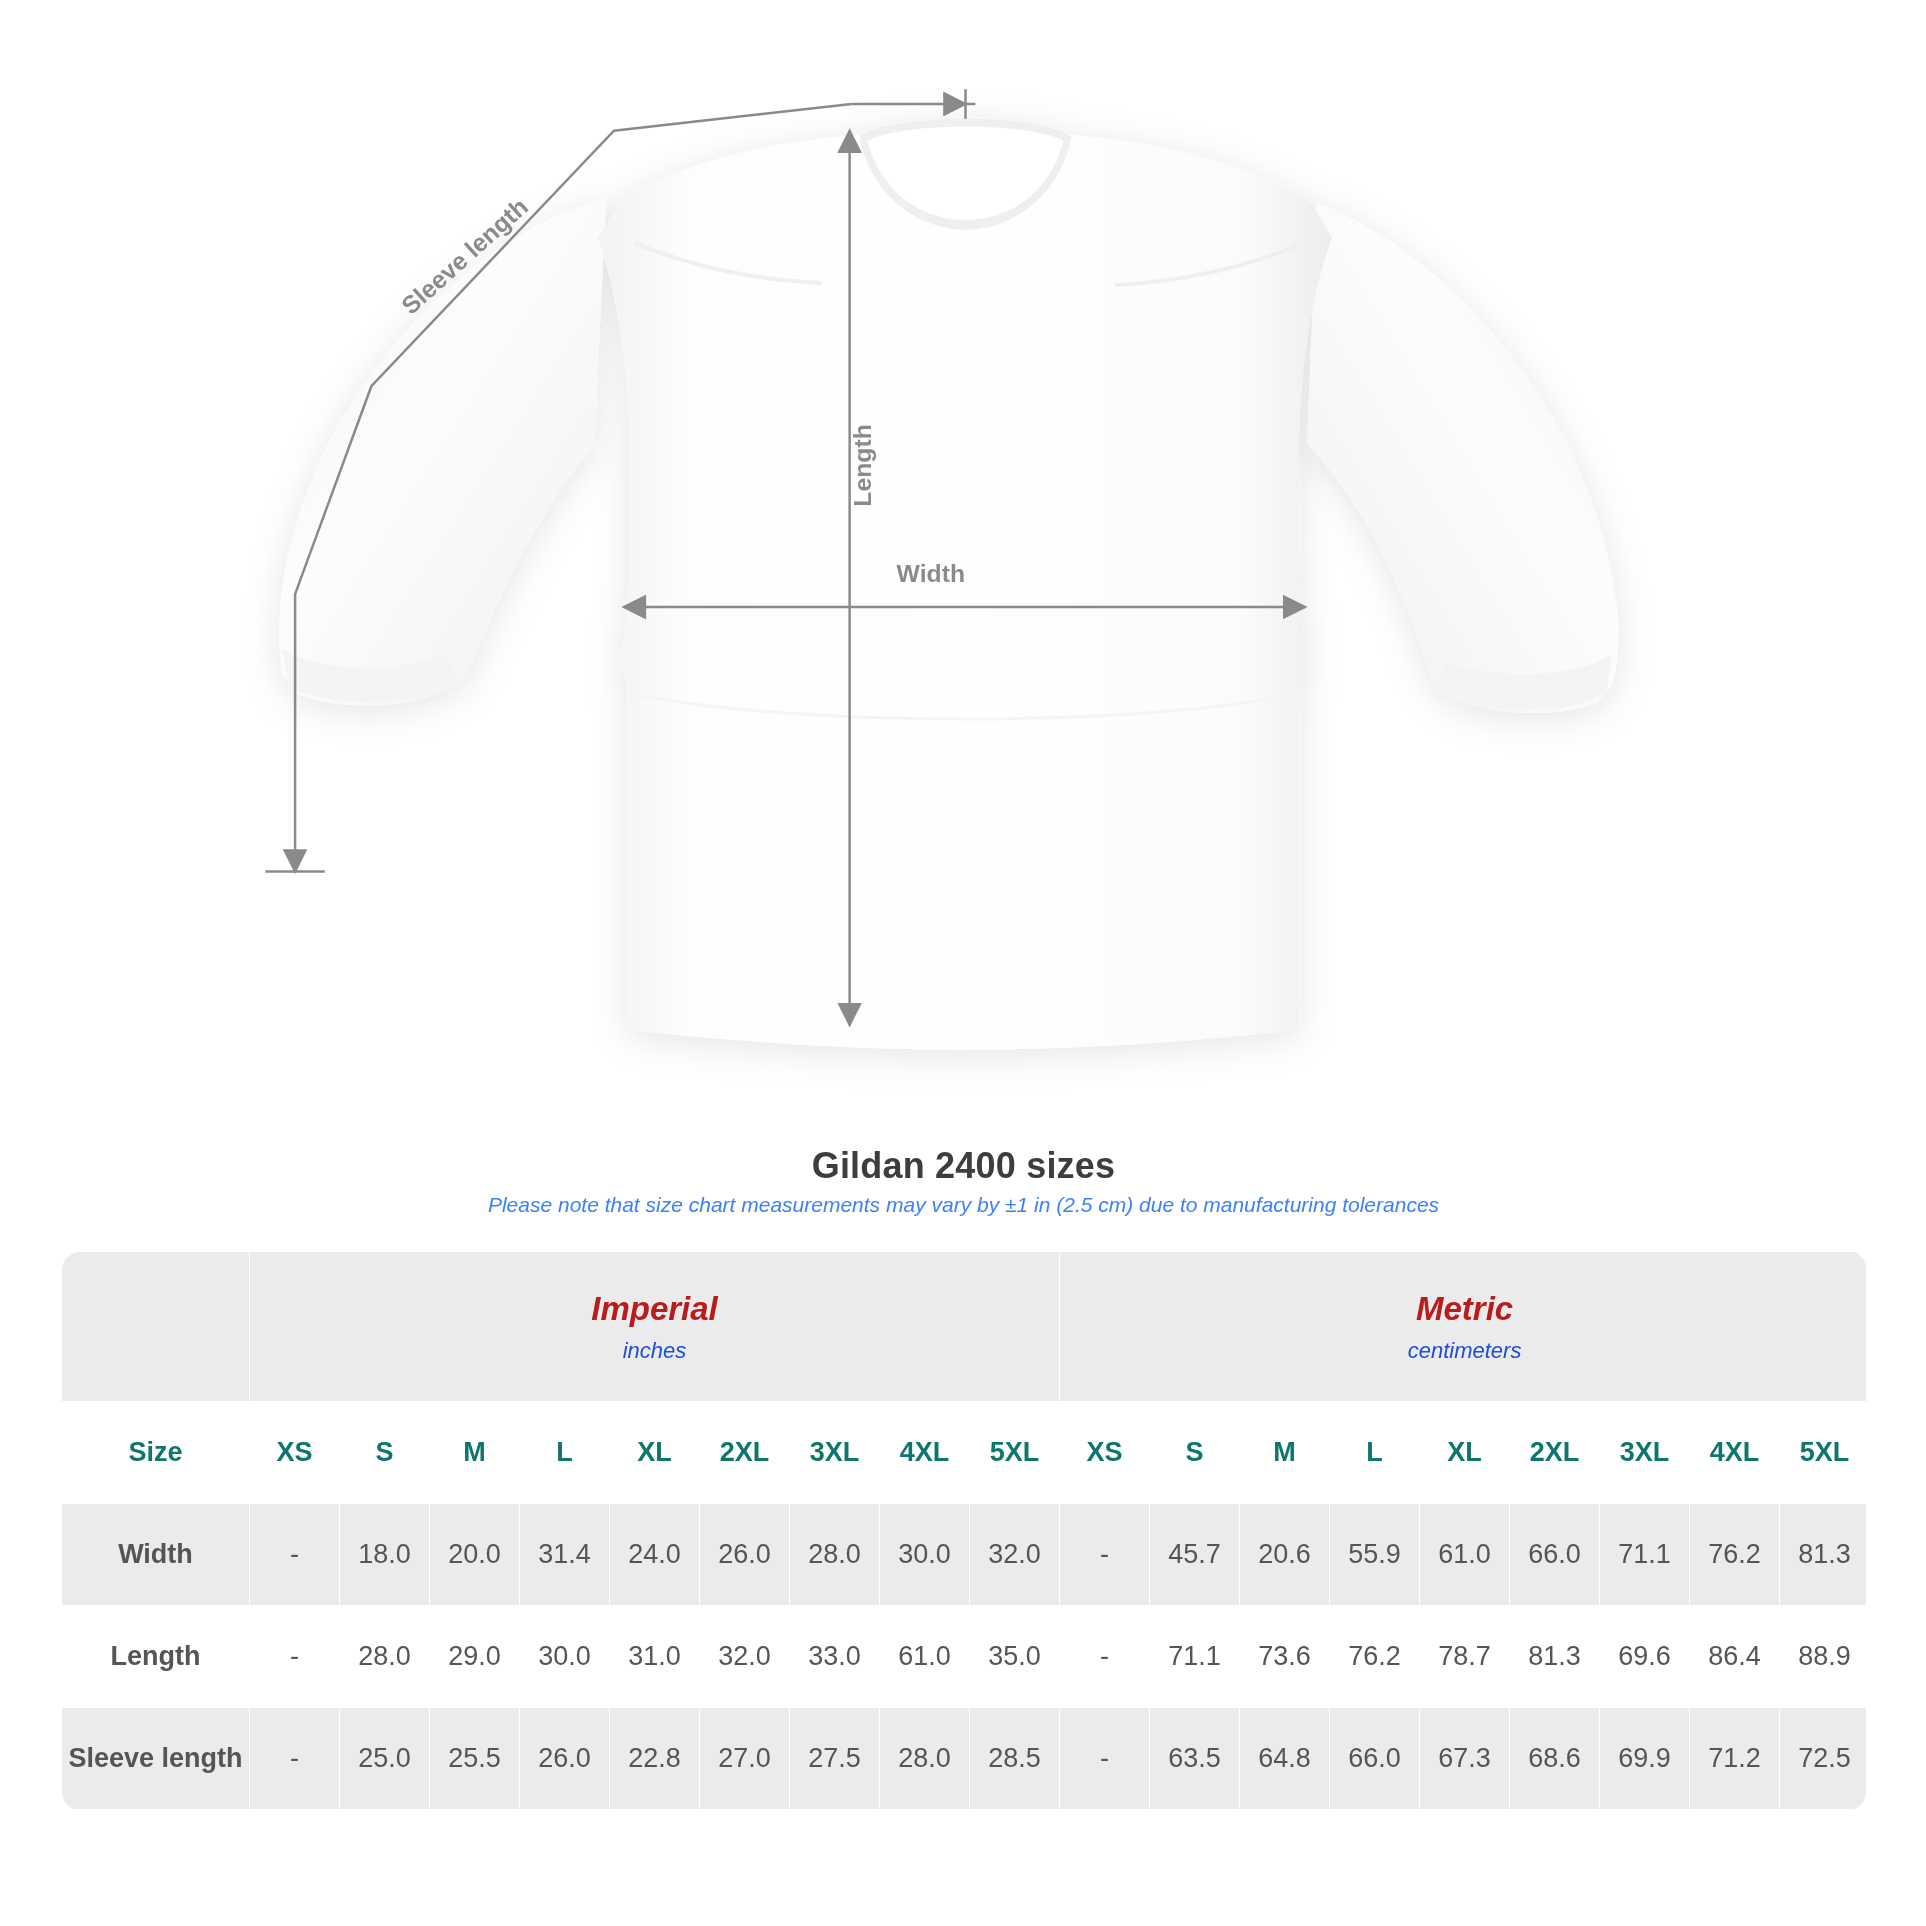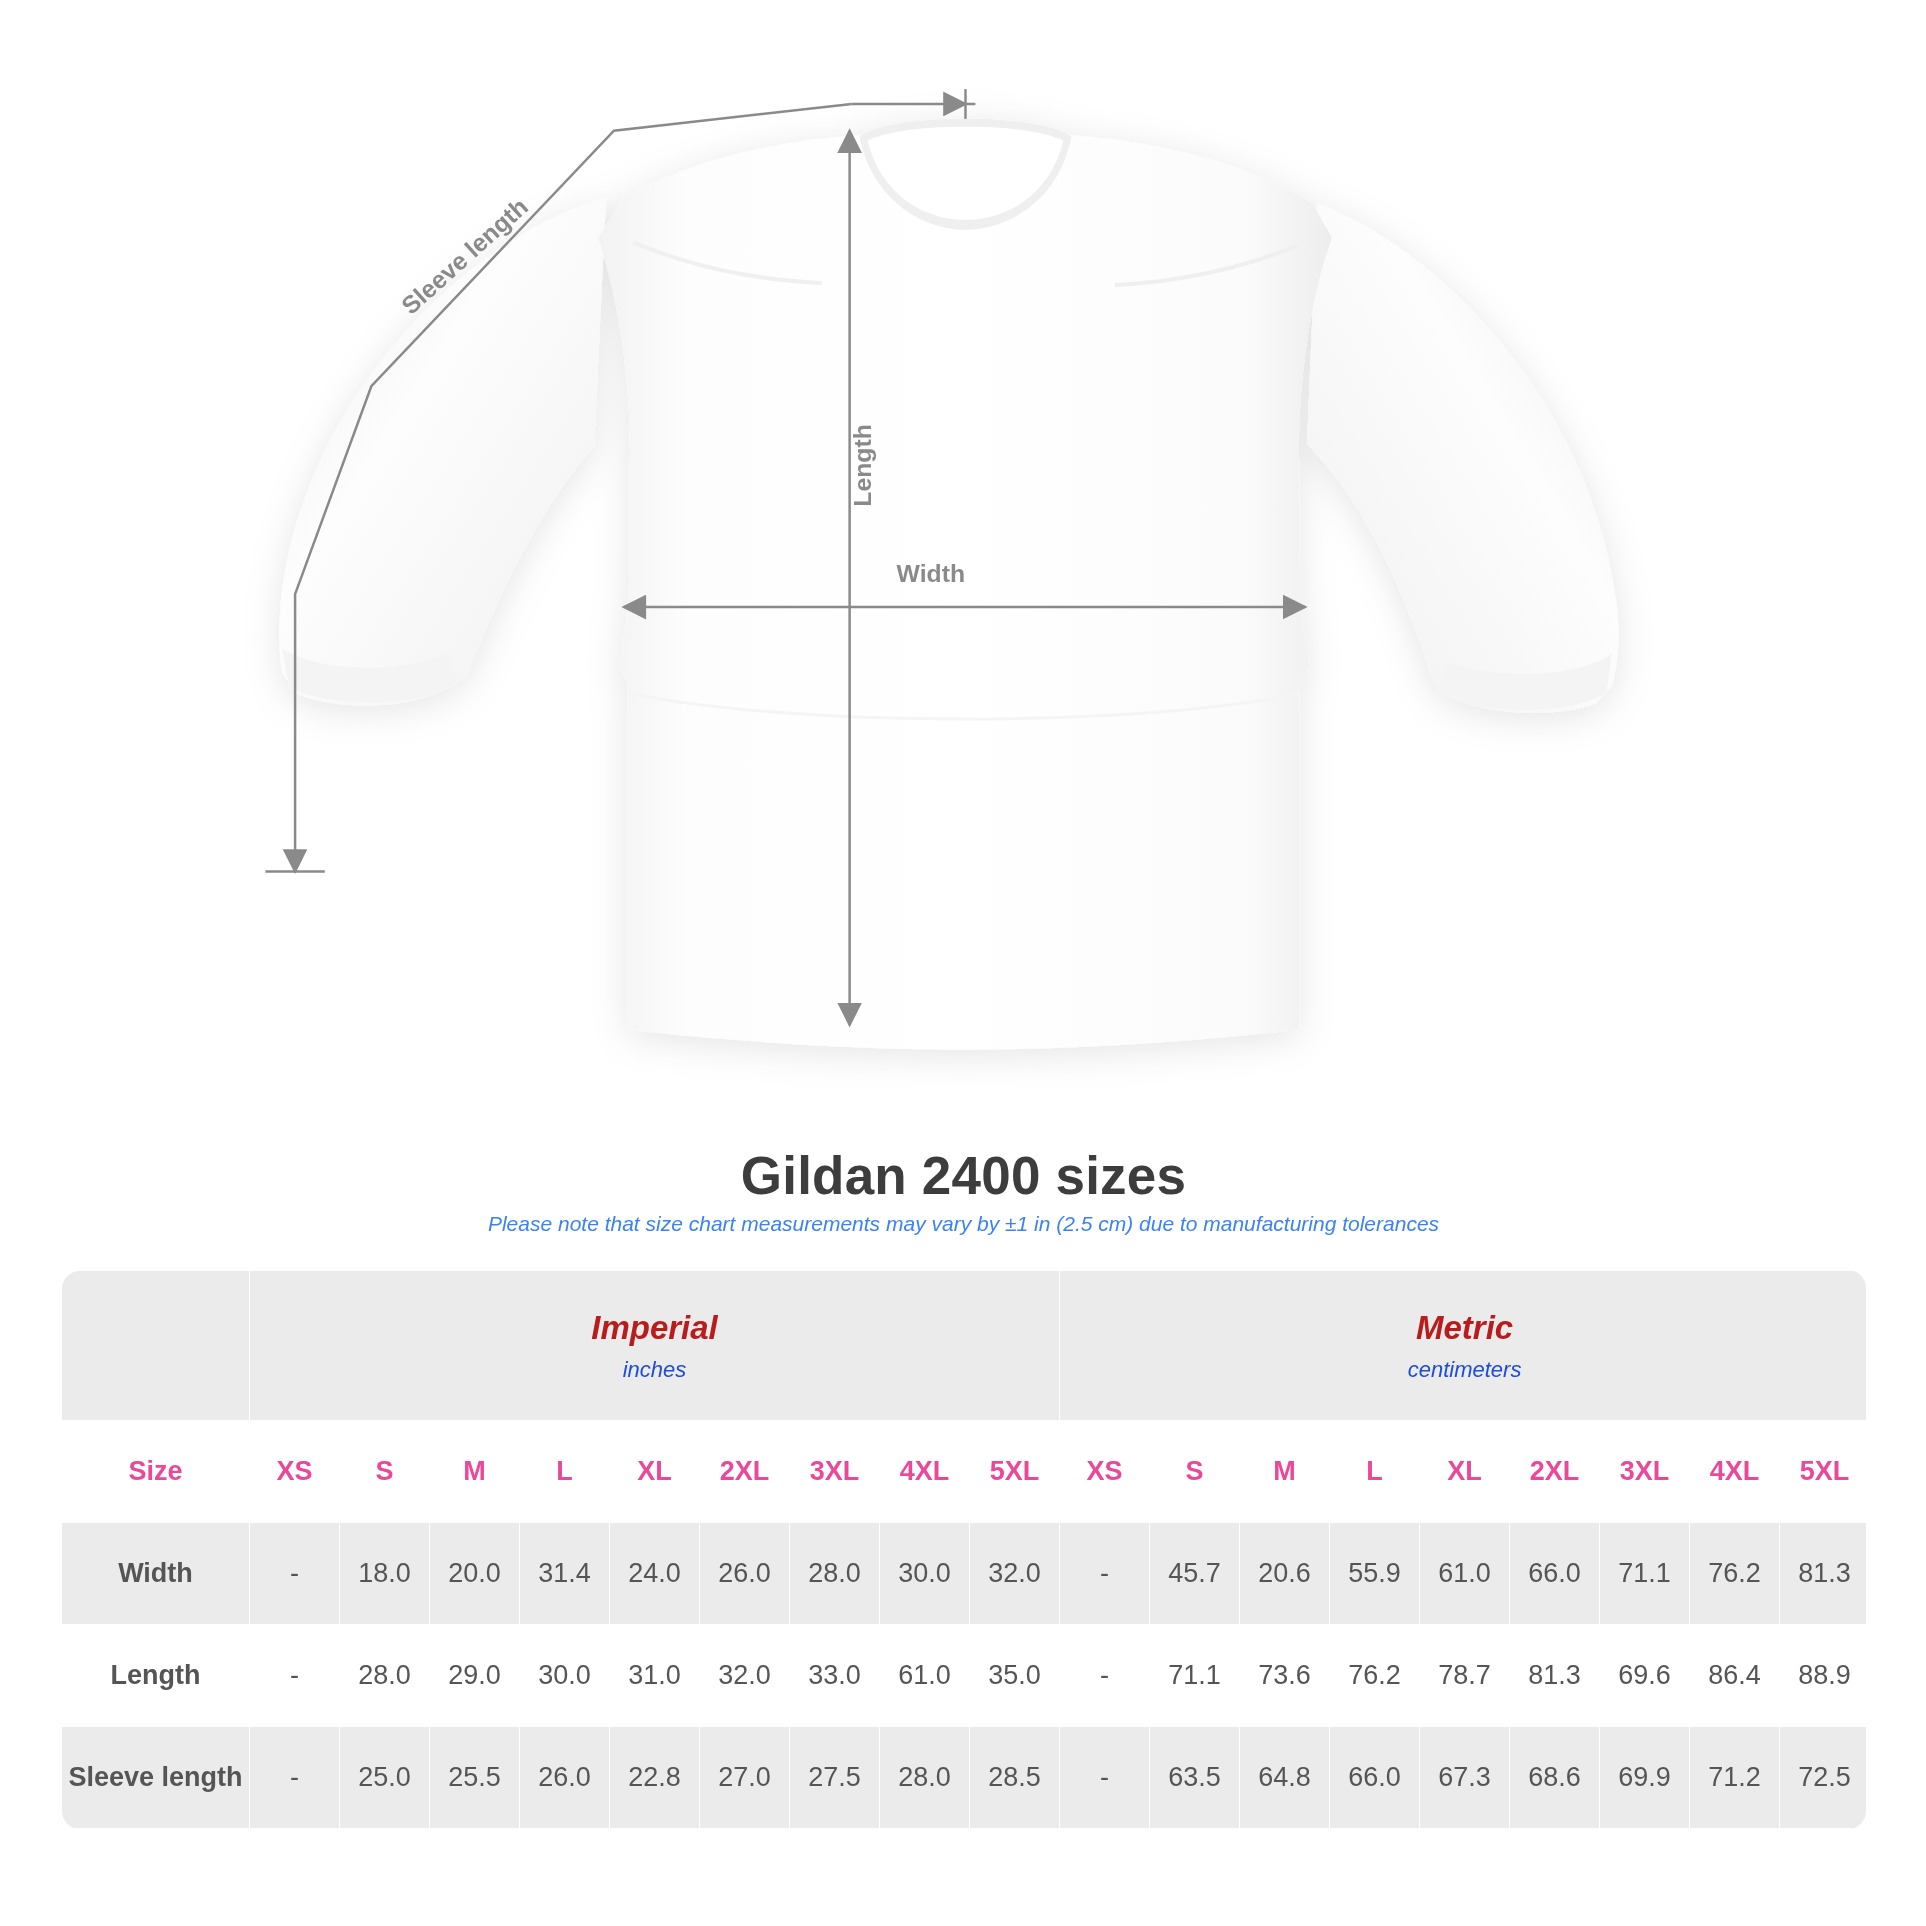--- a/index.html
+++ b/index.html
@@ -31,21 +31,21 @@
     top: 0;
     left: 0;
   }
 
   
   .title-block {
     text-align: center;
     margin-top: 26px;
   }
   .chart-title {
-    font-size: 53px;
+    font-size: 36px;
     font-weight: bold;
     color: #3d3d3d;
     letter-spacing: 0.2px;
   }
   .chart-note {
     font-size: 21px;
     font-style: italic;
     color: #3b82f6;
     margin-top: 6px;
   }
@@ -89,21 +89,21 @@
   }
   tr.unit-row td.corner {
     background: #ebebeb;
   }
   
   tr.size-row td {
     background: #ffffff;
     height: 99px;
     font-size: 27px;
     font-weight: bold;
-    color: #ec4899;
+    color: #0f766e;
   }
   tr.size-row td.label-cell {
     font-size: 27px;
     font-weight: bold;
   }
   
   tr.data-row td {
     height: 99px;
     font-size: 27px;
   }

